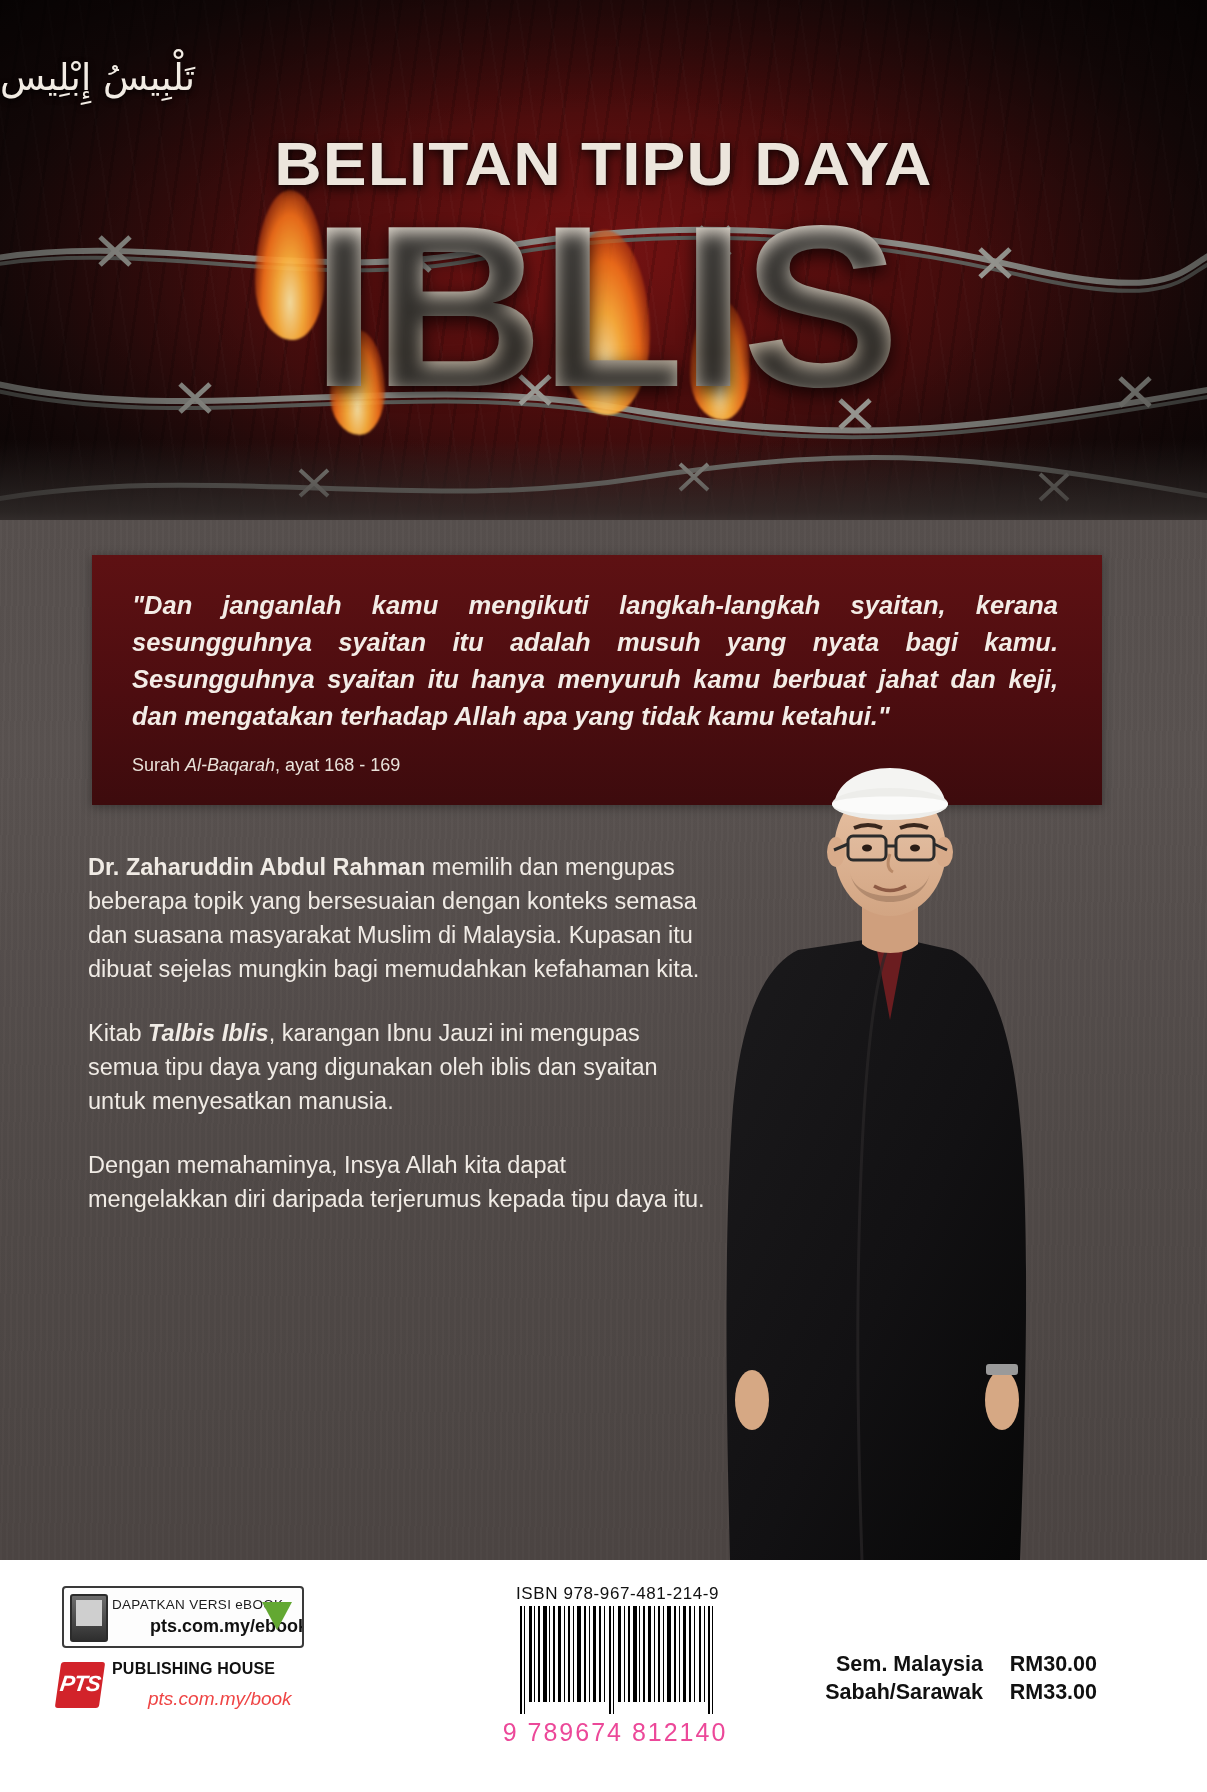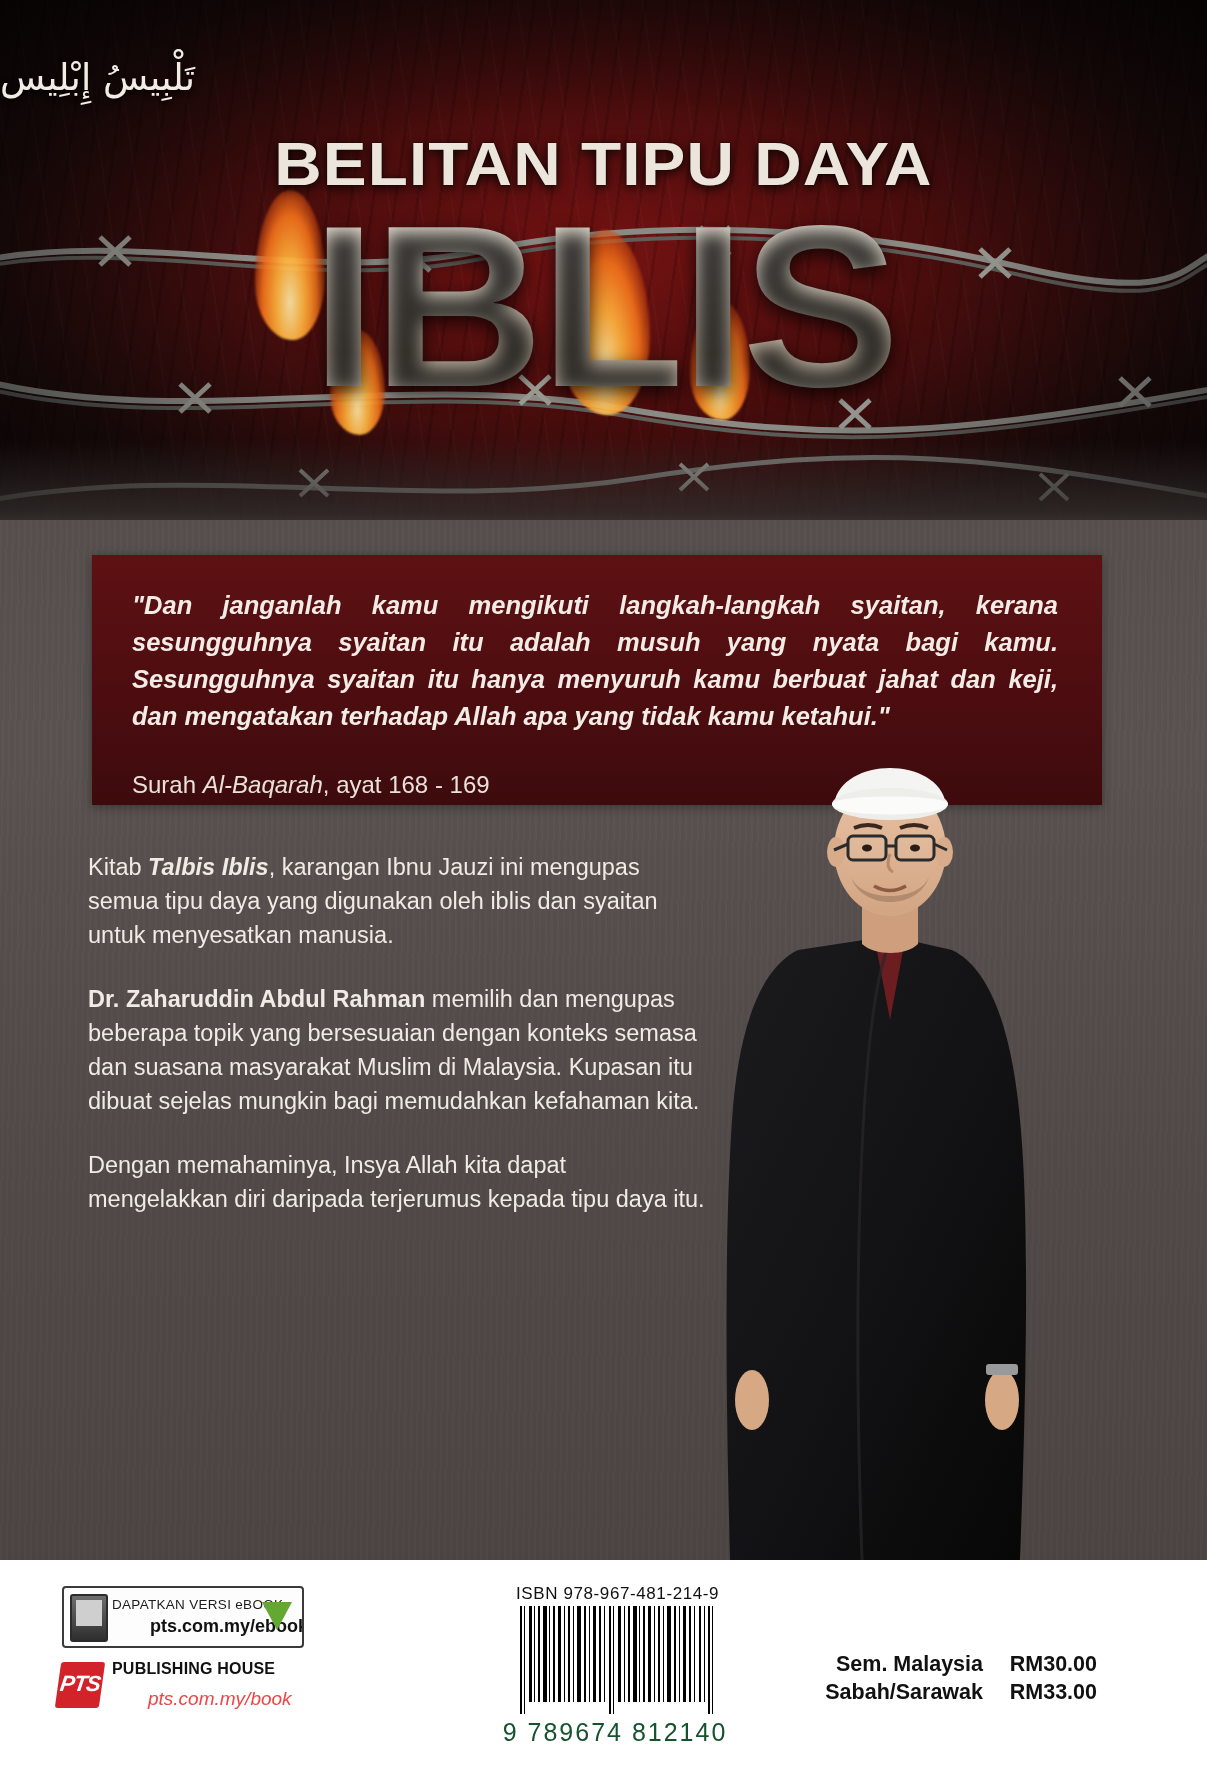--- a/index.html
+++ b/index.html
@@ -146,23 +146,23 @@
     color: #f3ece6;
     font-style: italic;
     font-weight: bold;
     font-size: 25.5px;
     line-height: 37px;
     text-align: justify;
   }
   .quote-source {
     position: absolute;
     left: 40px;
-    top: 216px;
+    top: 200px;
     color: #e9e2da;
-    font-size: 24px;
+    font-size: 18px;
   }
   .quote-source em { font-style: italic; }
 
   
   .desc {
     position: absolute;
     left: 88px;
     top: 330px;
     width: 620px;
     color: #f0ebe5;
@@ -298,21 +298,21 @@
     height: 108px;
   }
   .barcode-digits {
     position: absolute;
     left: 500px;
     top: 158px;
     width: 230px;
     text-align: center;
     font-size: 25px;
     letter-spacing: 2px;
-    color: #14532d;
+    color: #ec4899;
     font-family: "Liberation Sans", sans-serif;
   }
 
   .price-block {
     position: absolute;
     right: 110px;
     top: 90px;
     text-align: right;
     font-size: 21.5px;
     font-weight: bold;
@@ -375,22 +375,22 @@
   </div>
 
   <div class="body-area">
 
     <div class="quote-box">
       <div class="quote-text">"Dan janganlah kamu mengikuti langkah-langkah syaitan, kerana sesungguhnya syaitan itu adalah musuh yang nyata bagi kamu. Sesungguhnya syaitan itu hanya menyuruh kamu berbuat jahat dan keji, dan mengatakan terhadap Allah apa yang tidak kamu ketahui."</div>
       <div class="quote-source"><span>Surah </span><em>Al-Baqarah</em><span>, ayat 168 - 169</span></div>
     </div>
 
     <div class="desc">
+      <p><span class="bd">Dr. Zaharuddin Abdul Rahman</span><span> memilih dan mengupas beberapa topik yang bersesuaian dengan konteks semasa dan suasana masyarakat Muslim di Malaysia. Kupasan itu dibuat sejelas mungkin bagi memudahkan kefahaman kita.</span></p>
       <p><span>Kitab </span><span class="it">Talbis Iblis</span><span>, karangan Ibnu Jauzi ini mengupas semua tipu daya yang digunakan oleh iblis dan syaitan untuk menyesatkan manusia.</span></p>
-      <p><span class="bd">Dr. Zaharuddin Abdul Rahman</span><span> memilih dan mengupas beberapa topik yang bersesuaian dengan konteks semasa dan suasana masyarakat Muslim di Malaysia. Kupasan itu dibuat sejelas mungkin bagi memudahkan kefahaman kita.</span></p>
       <p>Dengan memahaminya, Insya Allah kita dapat mengelakkan diri daripada terjerumus kepada tipu daya itu.</p>
     </div>
 
     <svg class="author-photo" viewBox="0 0 400 860">
       <defs>
         <linearGradient id="suit" x1="0" y1="0" x2="1" y2="1">
           <stop offset="0%" stop-color="#1b1a1c"></stop>
           <stop offset="55%" stop-color="#121113"></stop>
           <stop offset="100%" stop-color="#070707"></stop>
         </linearGradient>

